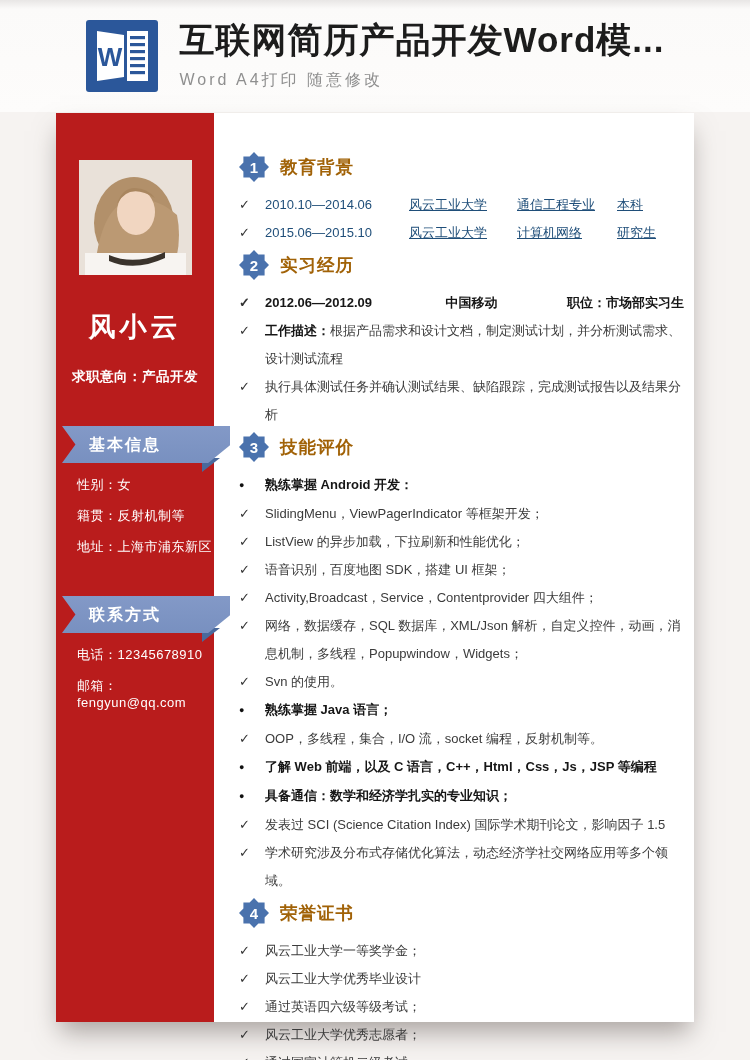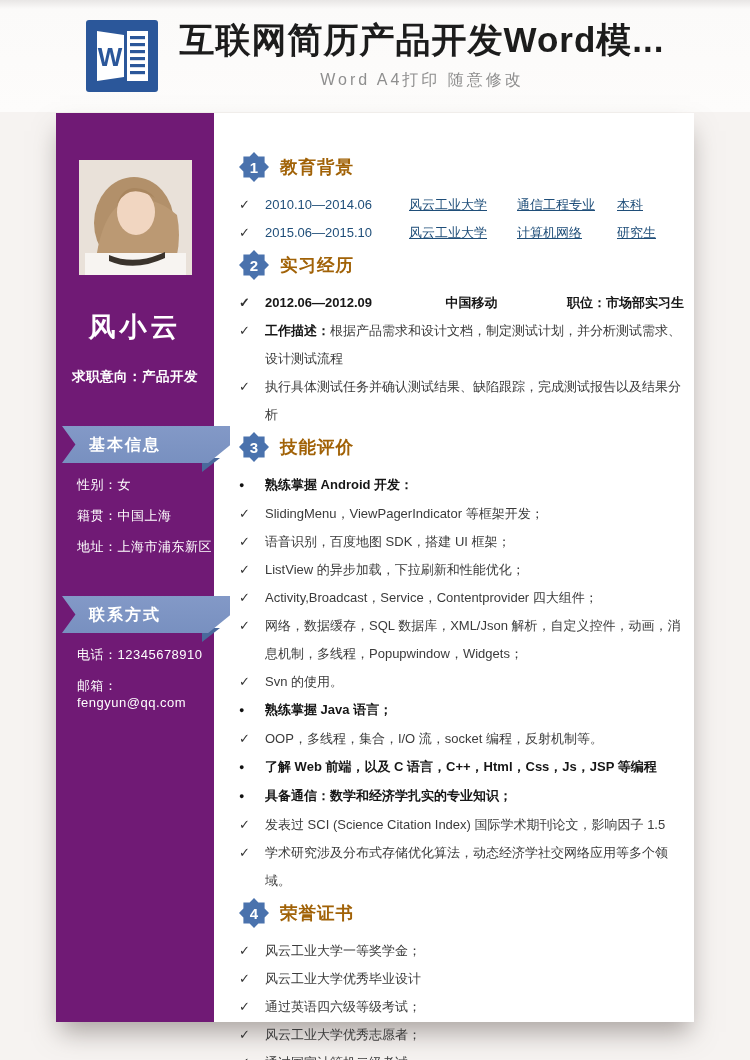--- a/index.html
+++ b/index.html
@@ -10,34 +10,34 @@
     color:#3b3b3b;
   }
 
   
   .tpl-header {
     height:112px;
     background:linear-gradient(180deg,#e8e6e5 0,#fbfaf9 9px,#fdfcfb 100%);
     display:flex; align-items:center; justify-content:center; gap:22px;
   }
   .word-icon { width:72px; height:72px; flex:0 0 auto; }
-  .hdr-text { text-align:center; }
+  .hdr-text { text-align:left; }
   .hdr-title { font-size:35px; font-weight:bold; color:#1c1c1c; letter-spacing:1px; line-height:1.1; }
   .hdr-sub { margin-top:10px; font-size:16px; color:#8f8f8f; letter-spacing:3px; }
 
   
   .page {
     width:638px; height:909px; margin:1px auto 0;
     background:#fff; display:flex;
     box-shadow:0 14px 24px -4px rgba(95,85,82,.5);
     position:relative;
   }
 
   
-  .sidebar { width:158px; flex:0 0 auto; background:#701a75; color:#fff; position:relative; }
+  .sidebar { width:158px; flex:0 0 auto; background:#b91c1c; color:#fff; position:relative; }
   .photo { display:block; width:113px; height:115px; margin:47px auto 0; }
   .name { margin-top:34px; text-align:center; font-size:27px; font-weight:bold; letter-spacing:4px; }
   .objective { margin-top:23px; text-align:center; font-size:13.5px; font-weight:bold; letter-spacing:.5px; }
 
   .ribbon {
     position:relative; z-index:2;
     margin:40px 0 0 6px; width:168px; height:37px;
     background:linear-gradient(180deg,#8399c7 0,#7890c0 100%);
     clip-path:polygon(0 0, 100% 0, 100% 52%, 87% 100%, 0 100%, 8% 50%);
     line-height:37px; padding-left:27px;
@@ -123,21 +123,21 @@
     </svg>
 
     <div class="name">风小云</div>
     <div class="objective">求职意向：产品开发</div>
 
     <div class="ribbon-wrap">
       <div class="ribbon">基本信息</div>
     </div>
     <div class="side-list">
       <div class="side-item">性别：女</div>
-      <div class="side-item">籍贯：中国上海</div>
+      <div class="side-item">籍贯：反射机制等</div>
       <div class="side-item">地址：上海市浦东新区</div>
     </div>
 
     <div class="ribbon-wrap contact-gap">
       <div class="ribbon">联系方式</div>
     </div>
     <div class="side-list">
       <div class="side-item">电话：12345678910</div>
       <div class="side-item">邮箱：fengyun@qq.com</div>
     </div>
@@ -210,25 +210,25 @@
       <div class="item bold">
           <span class="mk mk-bullet"></span>
           <p class="txt">熟练掌握 Android 开发：</p>
         </div>
       <div class="item">
           <span class="mk mk-check"></span>
           <p class="txt">SlidingMenu，ViewPagerIndicator 等框架开发；</p>
         </div>
       <div class="item">
           <span class="mk mk-check"></span>
+          <p class="txt">ListView 的异步加载，下拉刷新和性能优化；</p>
+        </div>
+      <div class="item">
+          <span class="mk mk-check"></span>
           <p class="txt">语音识别，百度地图 SDK，搭建 UI 框架；</p>
-        </div>
-      <div class="item">
-          <span class="mk mk-check"></span>
-          <p class="txt">ListView 的异步加载，下拉刷新和性能优化；</p>
         </div>
       <div class="item">
           <span class="mk mk-check"></span>
           <p class="txt">Activity,Broadcast，Service，Contentprovider 四大组件；</p>
         </div>
       <div class="item">
           <span class="mk mk-check"></span>
           <p class="txt">网络，数据缓存，SQL 数据库，XML/Json 解析，自定义控件，动画，消息机制，多线程，Popupwindow，Widgets；</p>
         </div>
       <div class="item">

